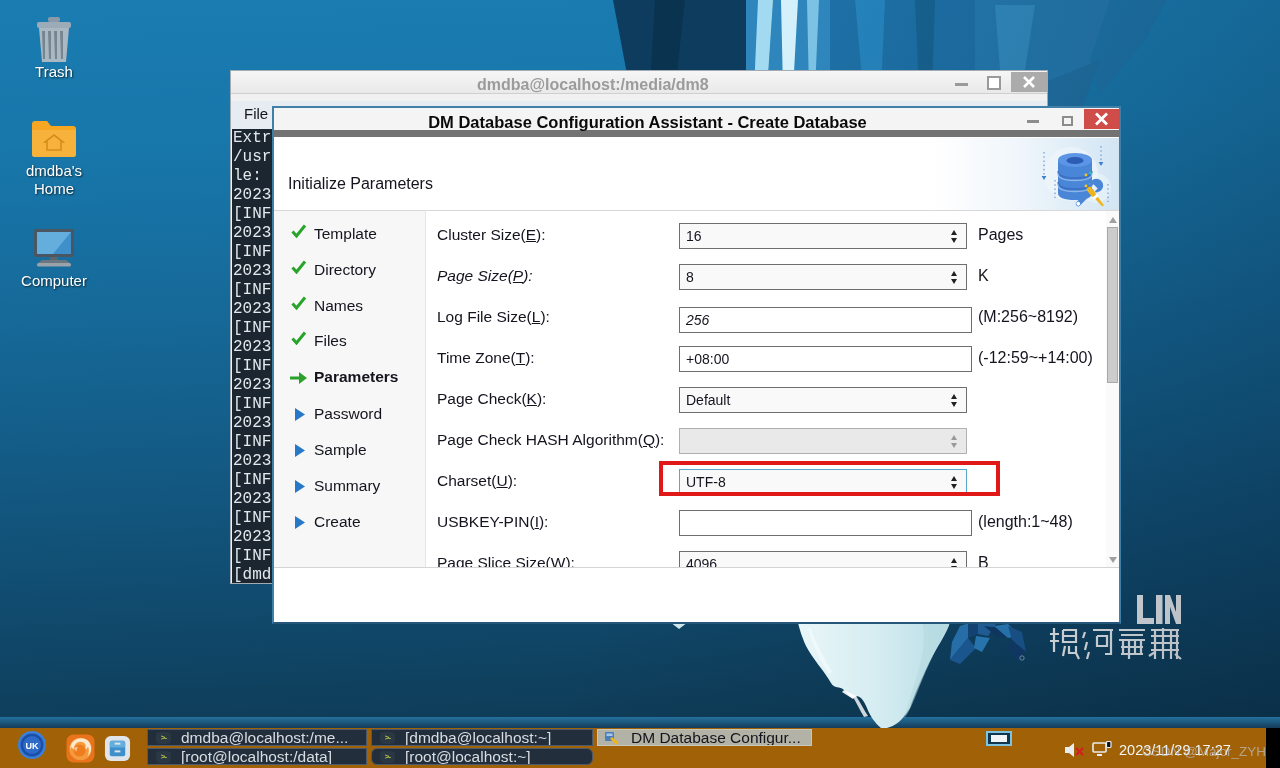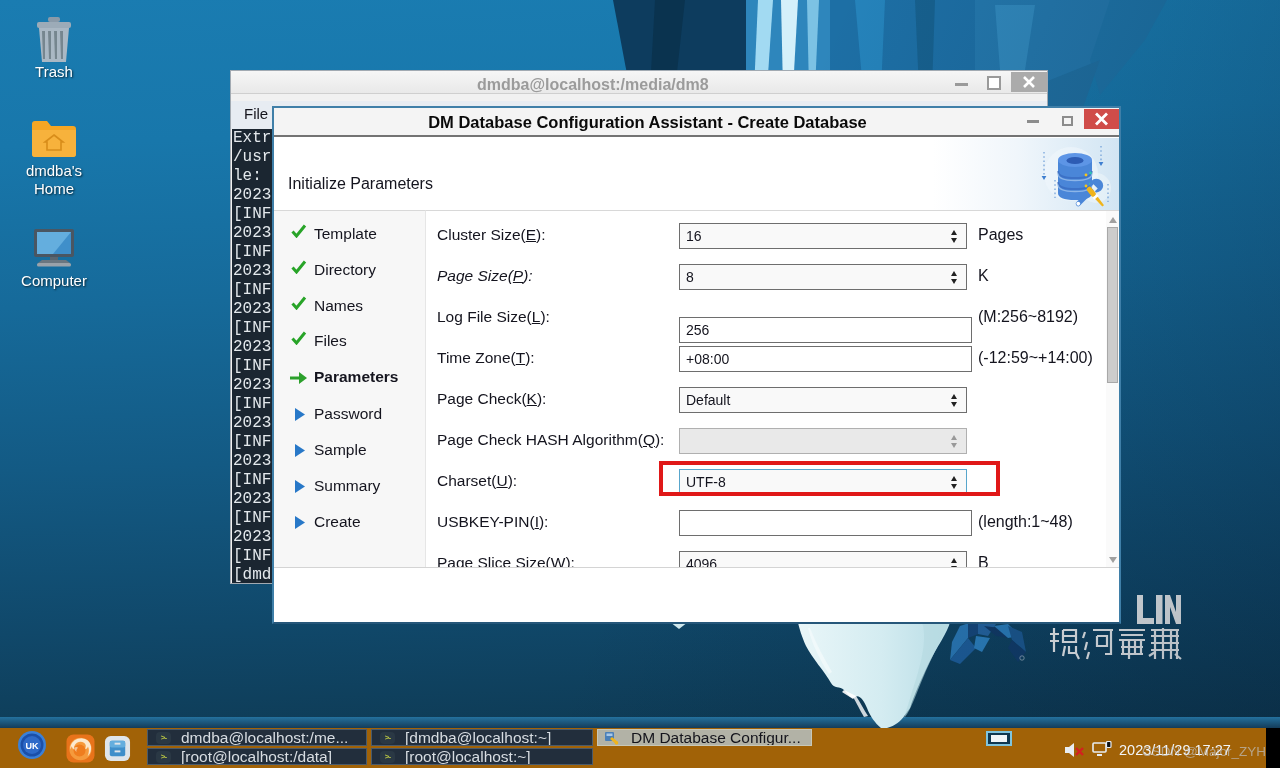--- a/index.html
+++ b/index.html
@@ -160,21 +160,21 @@
 2023-1
 [INFO]
 2023-1
 [INFO]
 [dmdba</pre>
   </div>
 </div>
 
 <div class="abs" style="left:272px;top:106px;width:849px;height:518px;background:#fff;border:2px solid #3f7fa8;border-bottom-color:#26577a;z-index:20;">
 
-  <div class="abs" style="left:0;top:0;width:845px;height:29px;background:#f4f4f4;border-bottom:2px solid #737373;">
+  <div class="abs" style="left:0;top:0;width:845px;height:29px;background:#f4f4f4;border-bottom:7px solid #737373;">
     <div class="abs" style="left:0;top:0;width:747px;text-align:center;font-size:16.5px;font-weight:bold;color:#0a0a0a;line-height:29px;">DM Database Configuration Assistant - Create Database</div>
     <div class="abs" style="left:753px;top:12px;width:12px;height:2.5px;background:#8c8c8c;"></div>
     <div class="abs" style="left:788px;top:8px;width:11px;height:10px;border:2px solid #8c8c8c;"></div>
     <div class="abs" style="left:810px;top:1px;width:35px;height:20px;background:#d04c49;"><svg width="35" height="20" viewBox="0 0 35 20">
           <path d="M12 4.5 L23 15.5 M23 4.5 L12 15.5" stroke="#fff" stroke-width="2.8"></path>
         </svg></div>
   </div>
 
   <div class="abs" style="left:0;top:30px;width:845px;height:72px;background:linear-gradient(90deg,#ffffff 78%,#f0f6fb 88%,#dcebf6 96%,#d2e5f3 100%);">
     <div class="abs" style="left:14px;top:37px;font-size:16px;color:#14141e;">Initialize Parameters</div>
@@ -258,21 +258,21 @@
     <div class="abs" style="left:40px;top:303px;">Create</div>
   </div>
   <div id="form" style="position:absolute;left:152px;top:103px;width:680px;height:356px;overflow:hidden;background:#fff;font-size:15.5px;color:#14141e;">
     <div class="abs" style="left:11px;top:15px;">Cluster Size(<u>E</u>):</div>
     <div class="abs spin" style="left:253px;top:12px;">16</div>
     <div class="abs suf" style="left:552px;top:15px;">Pages</div>
     <div class="abs" style="left:11px;top:56px;font-style:italic;">Page Size(<u>P</u>):</div>
     <div class="abs spin" style="left:253px;top:53px;">8</div>
     <div class="abs suf" style="left:552px;top:56px;">K</div>
     <div class="abs" style="left:11px;top:97px;">Log File Size(<u>L</u>):</div>
-    <div class="abs plain" style="left:253px;top:106px;">256</div>
+    <div class="abs plain" style="left:253px;top:96px;font-style:italic;">256</div>
     <div class="abs suf" style="left:552px;top:97px;">(M:256~8192)</div>
     <div class="abs" style="left:11px;top:138px;">Time Zone(<u>T</u>):</div>
     <div class="abs plain" style="left:253px;top:135px;">+08:00</div>
     <div class="abs suf" style="left:552px;top:138px;">(-12:59~+14:00)</div>
     <div class="abs" style="left:11px;top:179px;">Page Check(<u>K</u>):</div>
     <div class="abs spin" style="left:253px;top:176px;">Default</div>
     <div class="abs" style="left:11px;top:220px;">Page Check HASH Algorithm(<u>Q</u>):</div>
     <div class="abs spin dis" style="left:253px;top:217px;"></div>
     <div class="abs" style="left:11px;top:261px;">Charset(<u>U</u>):</div>
     <div class="abs spin foc" style="left:253px;top:258px;">UTF-8</div>
@@ -321,21 +321,21 @@
   <div class="abs task" style="left:147px;top:1px;width:220px;">dmdba@localhost:/me...</div>
   <div class="abs task" style="left:371px;top:1px;width:222px;">[dmdba@localhost:~]</div>
   <div class="abs taskact" style="left:597px;top:1px;width:215px;">DM Database Configur...</div>
   <svg class="abs" style="left:604px;top:3px;z-index:31" width="15" height="14" viewBox="0 0 15 14">
     <rect x="1" y="1" width="9" height="9" rx="1" fill="#4a7fb8"></rect>
     <rect x="2.5" y="2.5" width="6" height="2.5" fill="#a8c8e8"></rect>
     <path d="M6 8 L12 13 L14 11 L8 6 Z" fill="#f0b41c"></path>
     <circle cx="12.5" cy="12" r="1.8" fill="#f0b41c"></circle>
   </svg>
   <div class="abs task" style="left:147px;top:20px;width:220px;">[root@localhost:/data]</div>
-  <div class="abs task" style="left:371px;top:20px;width:222px;">[root@localhost:~]</div>
+  <div class="abs task" style="left:371px;top:20px;width:222px;border-radius:6px;">[root@localhost:~]</div>
 
   <div class="abs" style="left:986px;top:3px;width:26px;height:15px;border:2px solid #7fc4de;background:#0f3750;">
     <div class="abs" style="left:3px;top:2px;width:16px;height:7px;background:#f0f5f8;"></div>
   </div>
 
   <svg class="abs" style="left:1064px;top:13px" width="22" height="18" viewBox="0 0 22 18">
     <path d="M1 6 L5 6 L10 2 L10 16 L5 12 L1 12 Z" fill="#e8edf2"></path>
     <path d="M12 7 L19 14 M19 7 L12 14" stroke="#d42020" stroke-width="2.4"></path>
   </svg>
   <svg class="abs" style="left:1092px;top:13px" width="20" height="17" viewBox="0 0 20 17">

